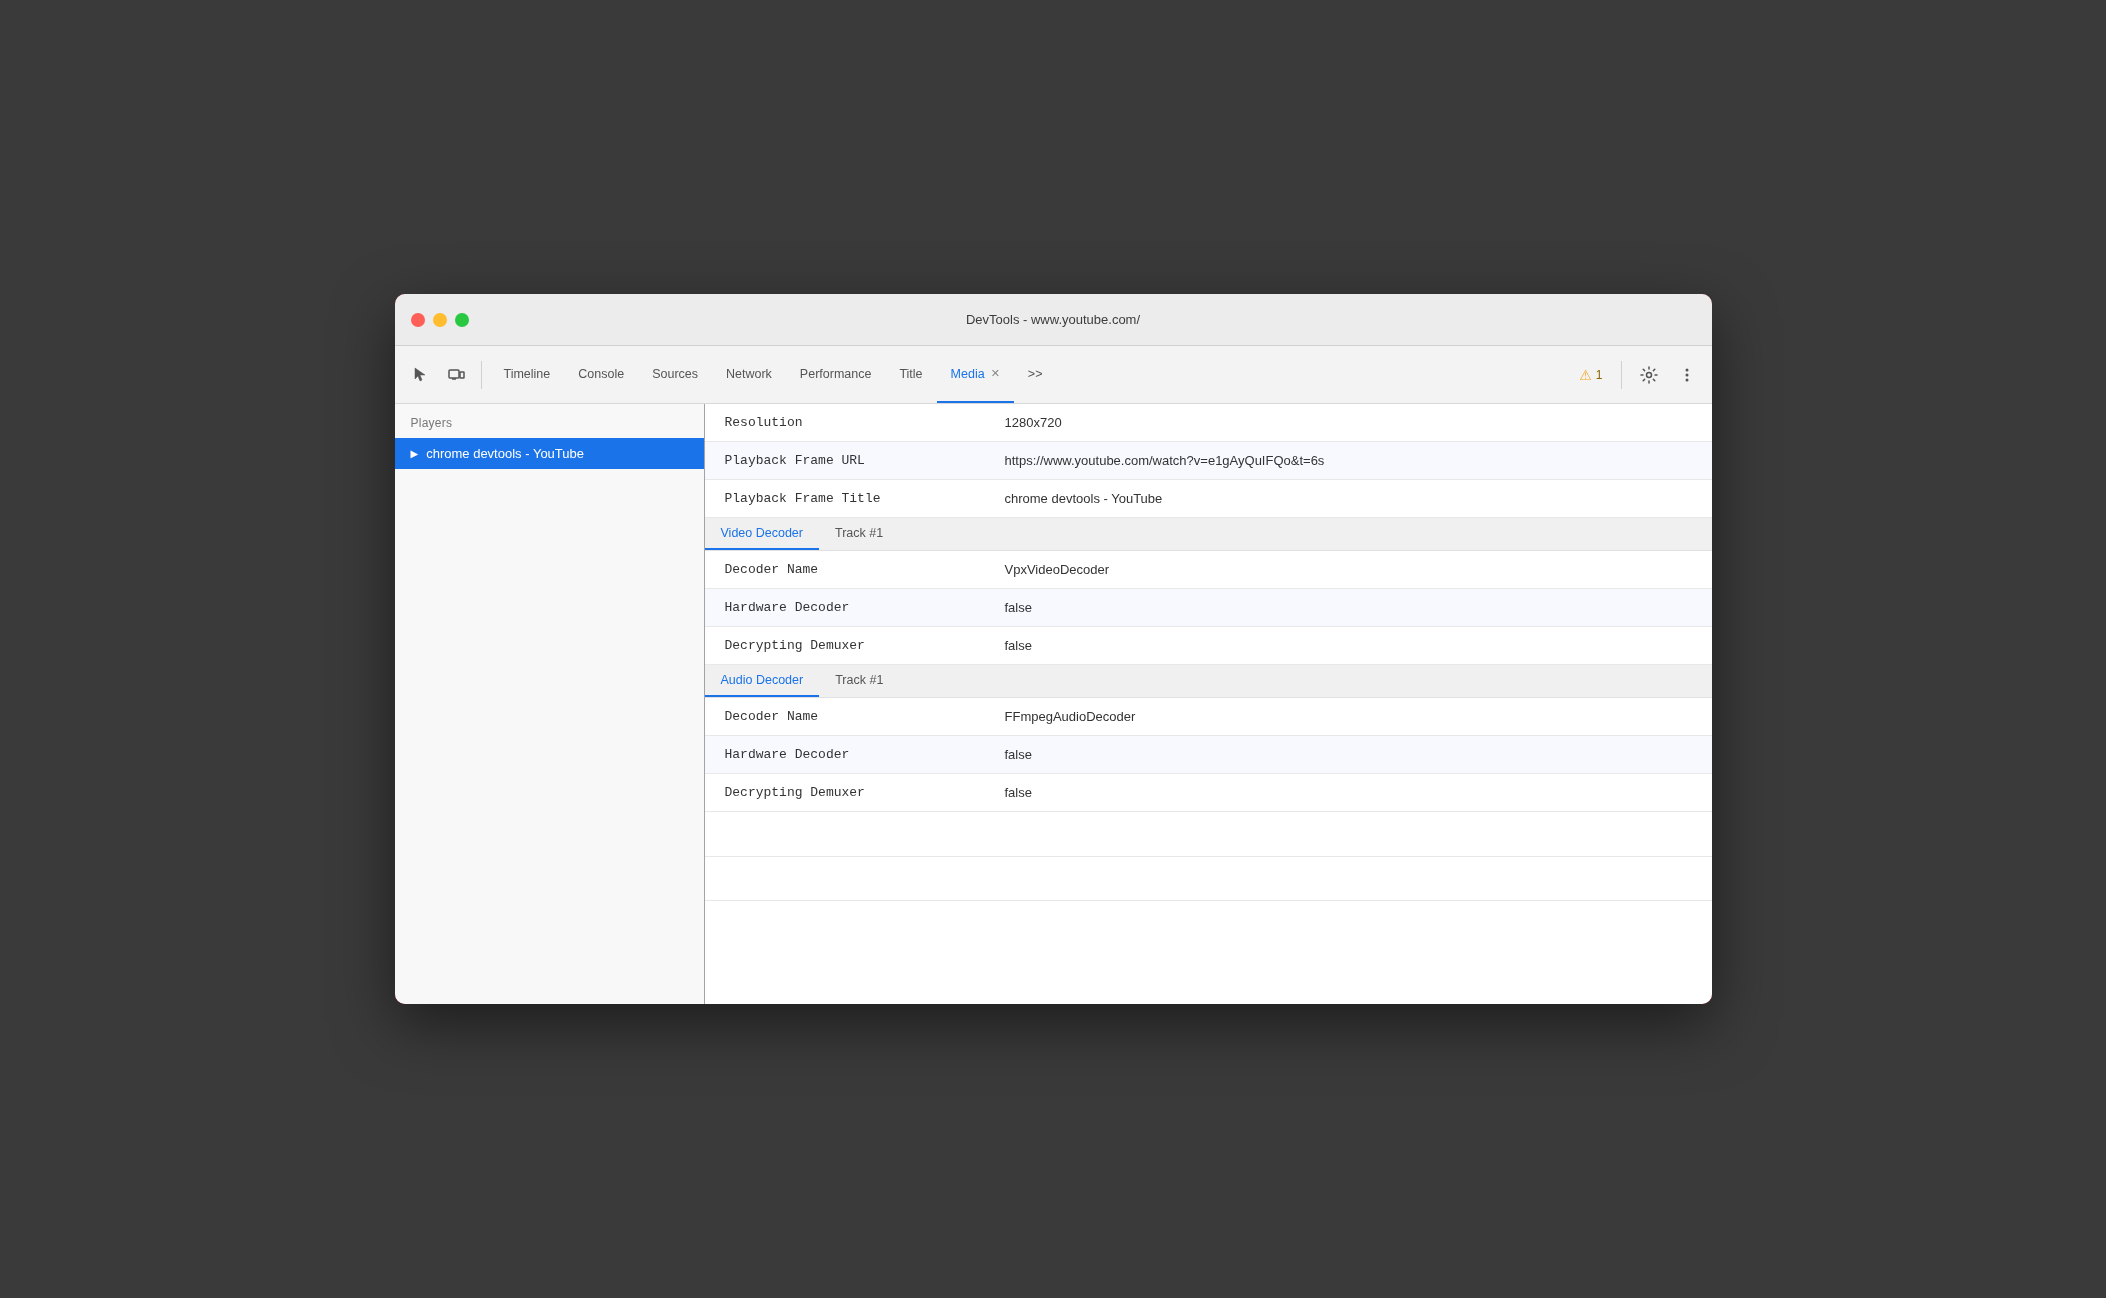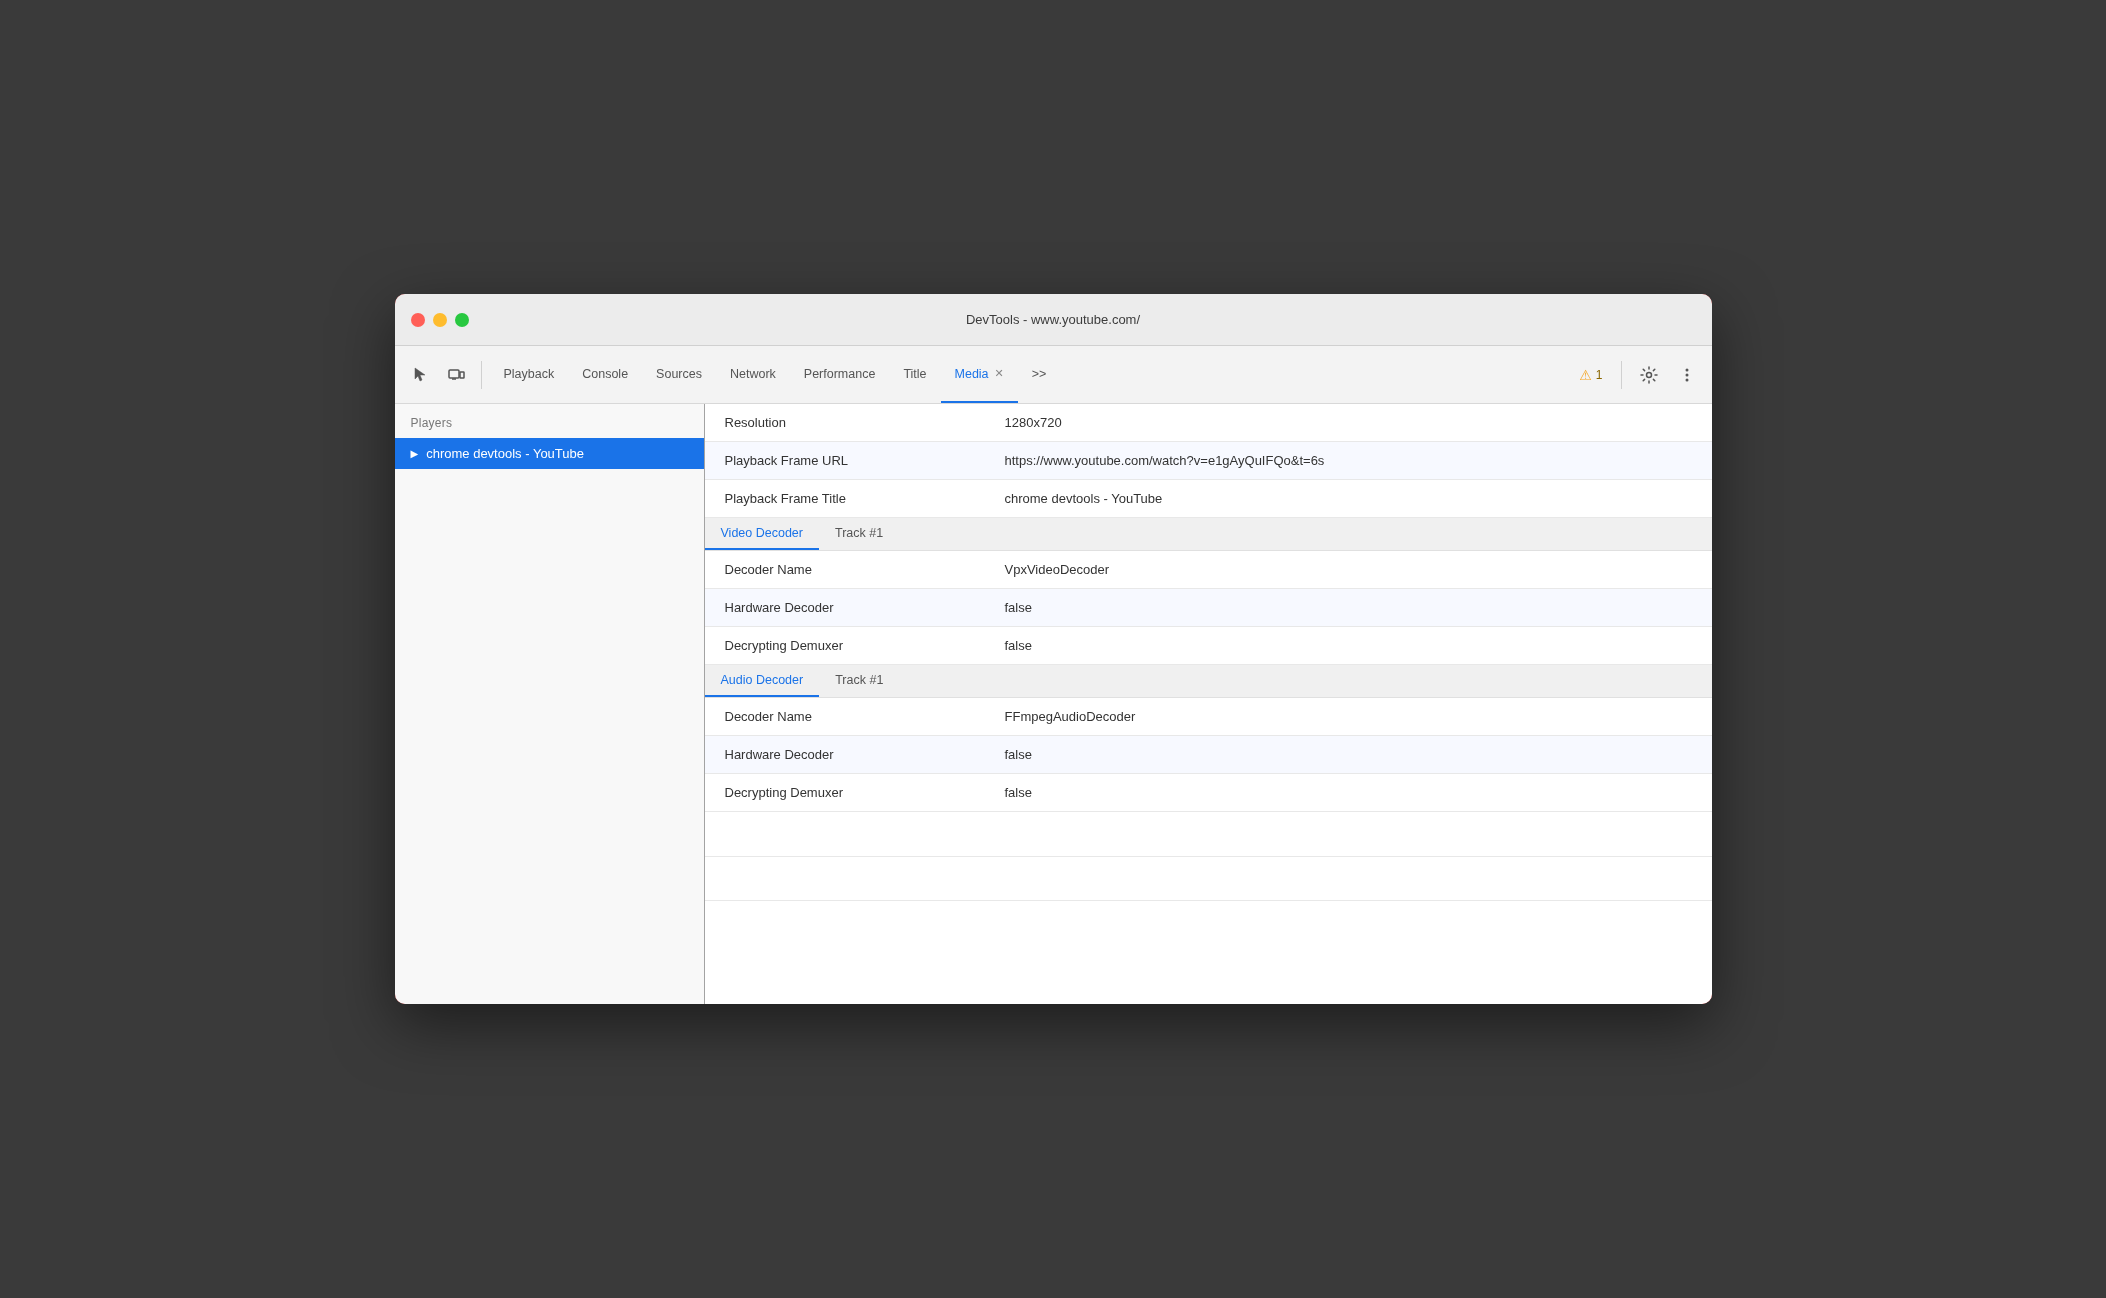--- a/index.html
+++ b/index.html
@@ -185,20 +185,21 @@
     }
     .properties-table td {
       padding: 11px 20px;
       font-size: 13px;
       vertical-align: middle;
     }
     .prop-key {
       color: #333;
       width: 280px;
       font-weight: 400;
+      font-family: Liberation Mono, monospace;
     }
     .prop-value {
       color: #333;
     }
     .section-header {
       display: flex;
       align-items: center;
       background: #f0f0f0;
       border-bottom: 1px solid #e0e0e0;
       padding: 0;
@@ -242,21 +243,21 @@
       <svg width="18" height="18" viewBox="0 0 18 18" fill="none">
         <rect x="2" y="4" width="10" height="8" rx="1" stroke="#555" stroke-width="1.5" fill="none"></rect>
         <rect x="13" y="6" width="4" height="6" rx="0.5" stroke="#555" stroke-width="1.5" fill="none"></rect>
         <line x1="5" y1="13" x2="9" y2="13" stroke="#555" stroke-width="1.5"></line>
       </svg>
     </button>
     <div class="toolbar-separator"></div>
 
     <div class="nav-tabs">
       <div class="nav-tab">
-        <span>Playback</span>
+        <span>Timeline</span>
       </div>
       <div class="nav-tab">
         <span>Console</span>
       </div>
       <div class="nav-tab">
         <span>Sources</span>
       </div>
       <div class="nav-tab">
         <span>Network</span>
       </div>

